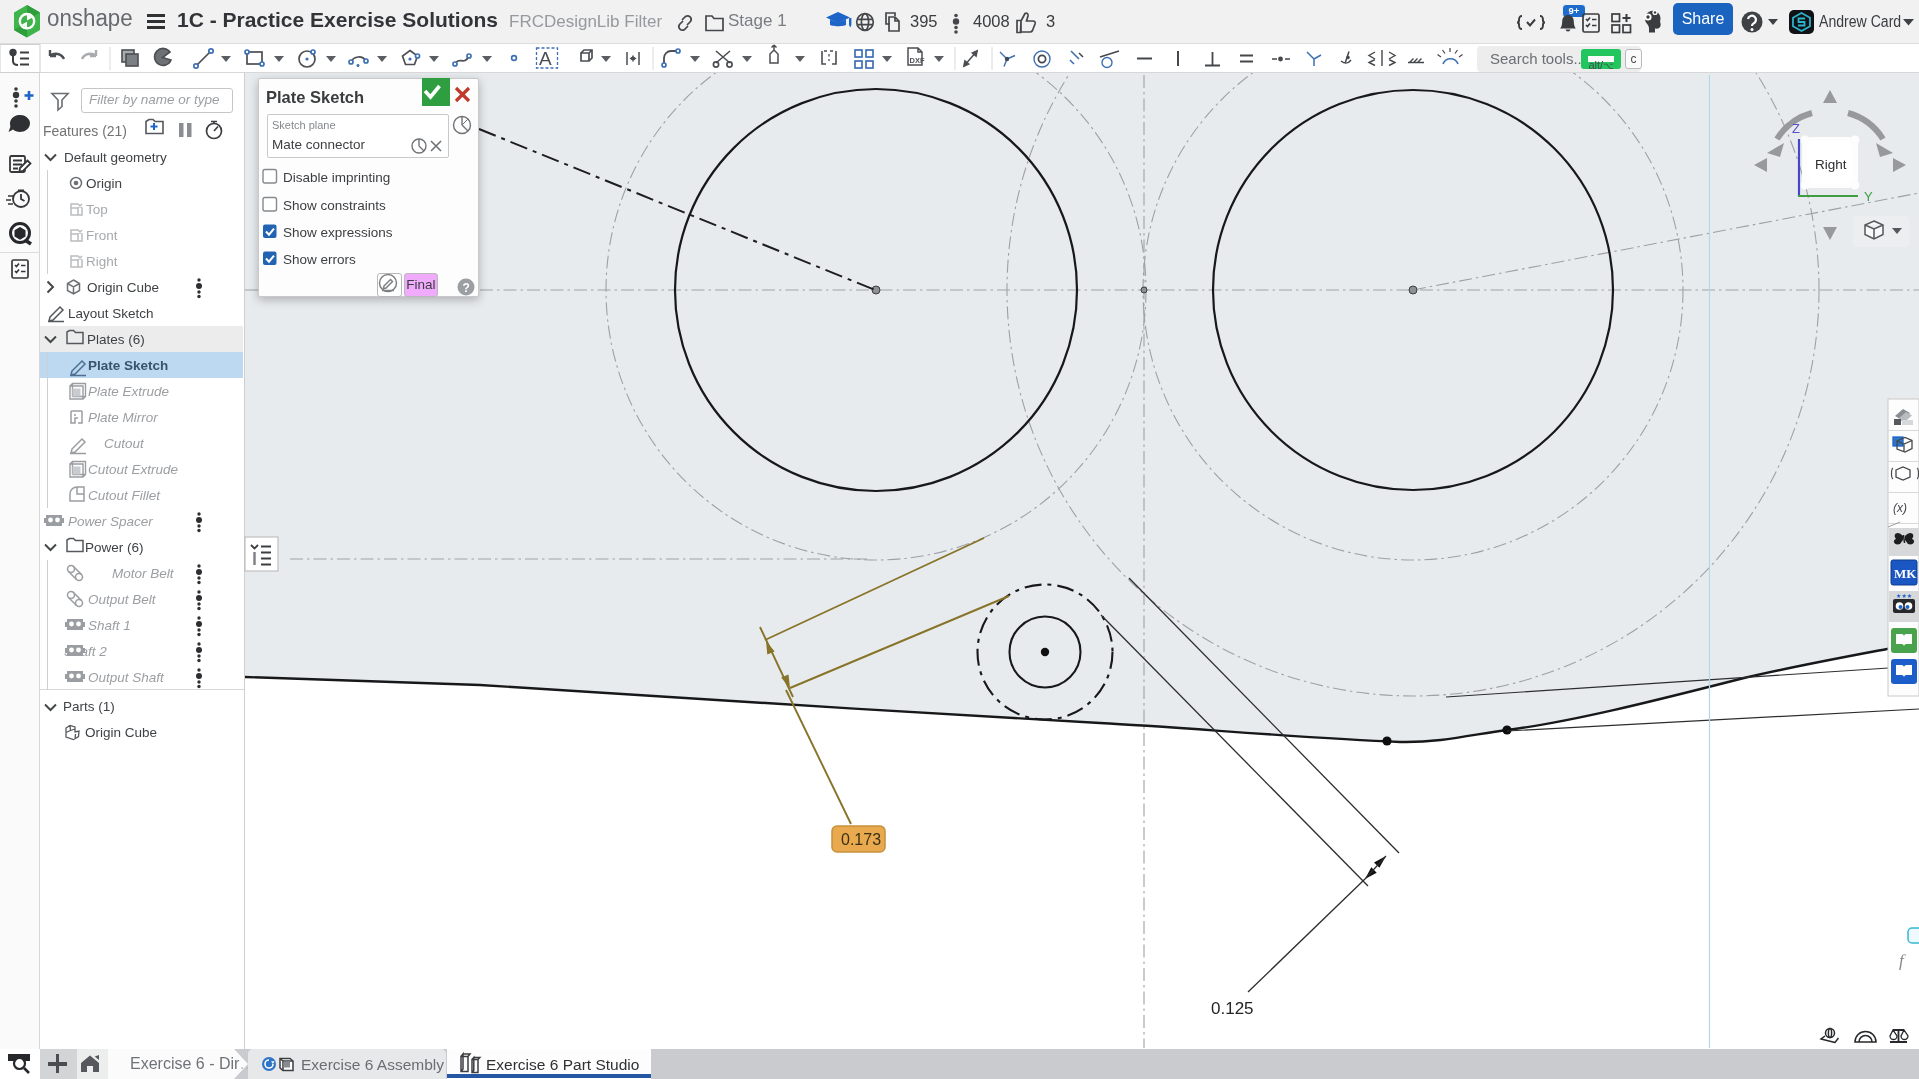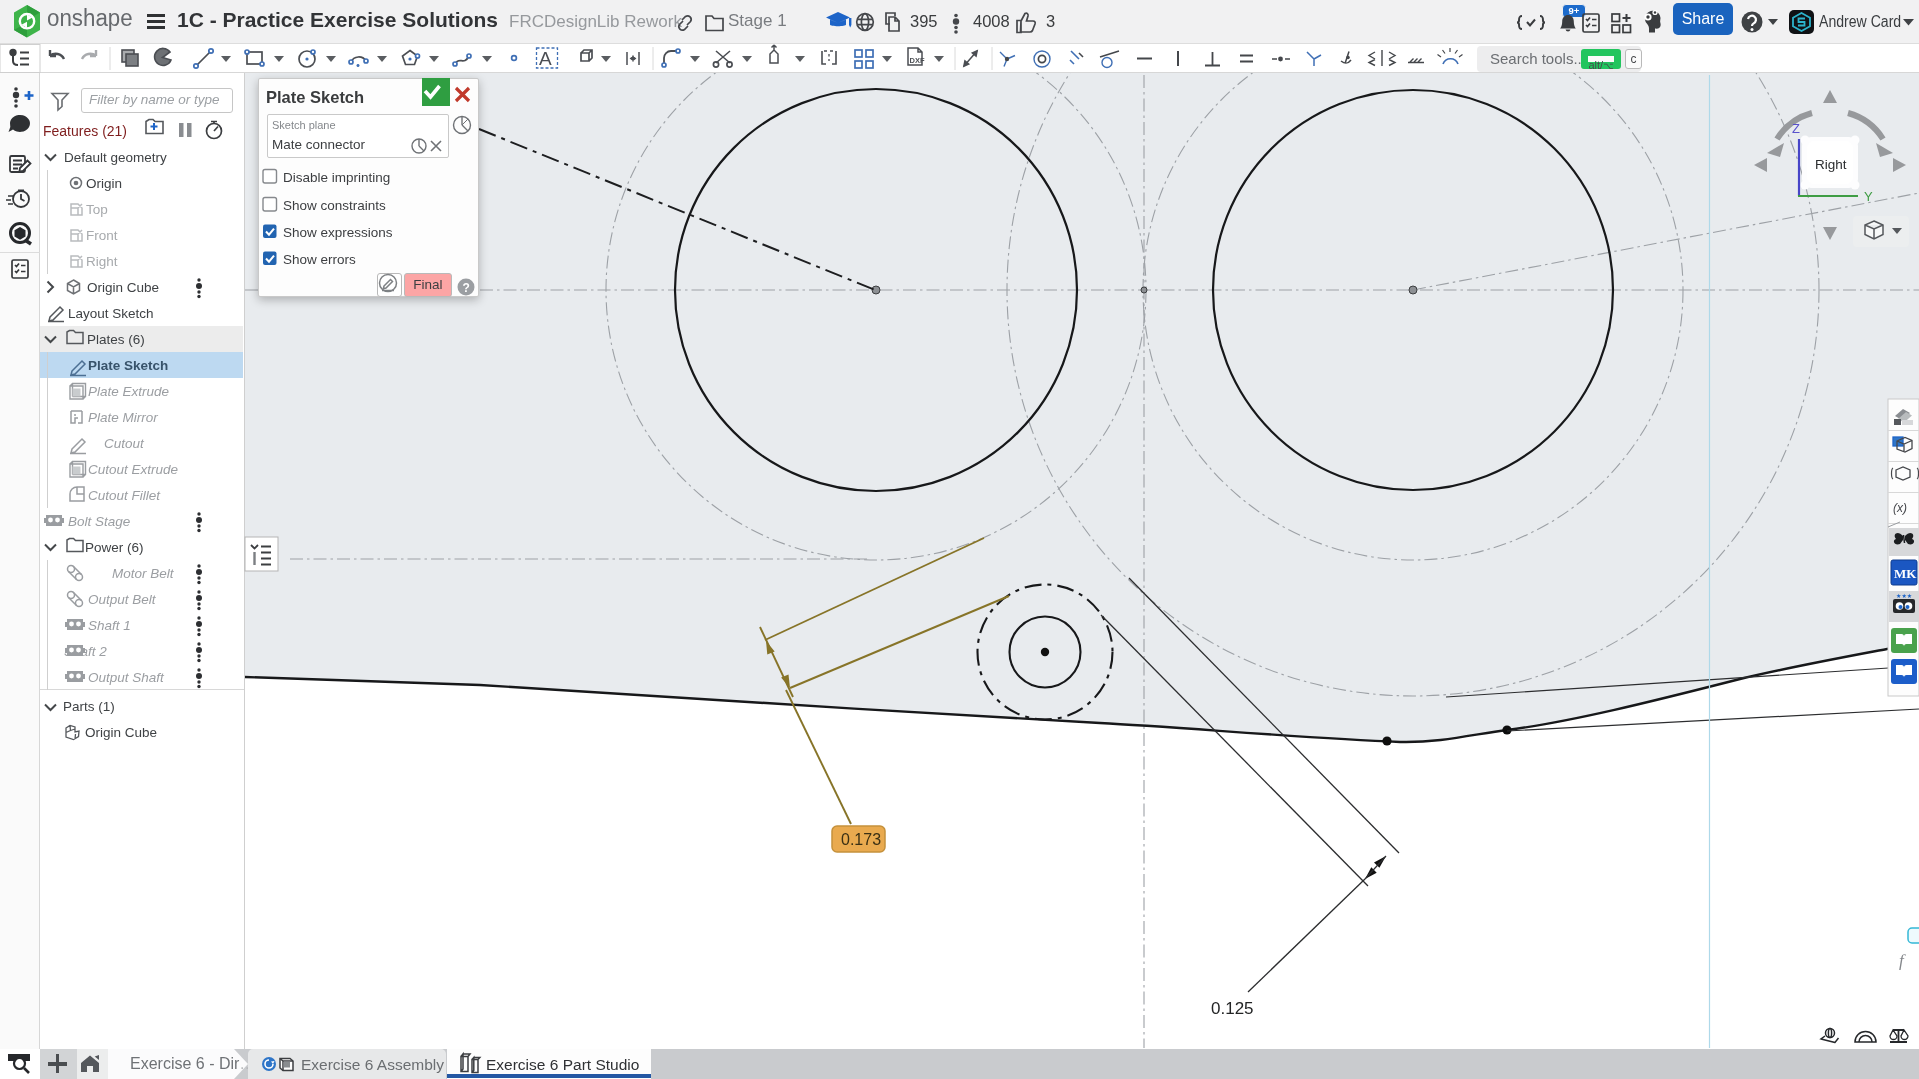--- a/index.html
+++ b/index.html
@@ -21,21 +21,21 @@
 <path d="M14 0 L27 7.5 L27 25 L14 32.5 L1 25 L1 7.5 Z" fill="#3eb44a"></path>
 <path d="M14 0 L27 7.5 L20 11.5 L14 8 Z" fill="#2e9e3c"></path>
 <path d="M1 25 L8 21 L14 24.5 L14 32.5 Z" fill="#2e9e3c"></path>
 <circle cx="14" cy="16.2" r="7.2" fill="none" stroke="#fff" stroke-width="2.4"></circle>
 <path d="M14 9.5 L19.5 12.6 L14 15.6 Z" fill="#fff"></path>
 <path d="M14 22.9 L8.5 19.8 L14 16.8 Z" fill="#fff"></path>
 </svg>
 <div class="tt" style="left:47px;top:5px;font-size:23px;color:#66696d;transform:scaleX(0.97);transform-origin:left center">onshape</div>
 <div class="abs" style="left:147px;top:14px;width:18px;height:3px;background:#2f3133;box-shadow:0 6px 0 #2f3133,0 12px 0 #2f3133"></div>
 <div class="tt" style="left:177px;top:8px;font-size:21px;font-weight:bold;color:#323437">1C - Practice Exercise Solutions</div>
-<div class="tt" style="left:509px;top:12px;font-size:17px;color:#96999d">FRCDesignLib Rework</div>
+<div class="tt" style="left:509px;top:12px;font-size:17px;color:#96999d">FRCDesignLib Filter</div>
 <div class="tt" style="left:728px;top:11px;font-size:17px;color:#797c80">Stage 1</div>
 <div class="tt" style="left:910px;top:12px;font-size:16.5px;color:#3a3c3e">395</div>
 <div class="tt" style="left:973px;top:12px;font-size:16.5px;color:#3a3c3e">4008</div>
 <div class="tt" style="left:1046px;top:12px;font-size:16.5px;color:#3a3c3e">3</div>
 <div class="abs" style="left:1562px;top:4px;width:24px;height:14px;background:#1d6bcb;border-radius:4px;border:1.5px solid #f1f1f2;color:#fff;font-size:9.5px;font-weight:bold;text-align:center;line-height:11px">9+</div>
 <div class="abs" style="left:1673px;top:3px;width:60px;height:32px;background:#1a63be;border-radius:5px;color:#fff;font-size:16px;text-align:center;line-height:32px;font-weight:normal">Share</div>
 <div class="abs" style="left:1789px;top:10px;width:25px;height:24px;background:#101215;border-radius:5px"></div>
 <svg class="abs" style="left:1792px;top:12px" width="19" height="20" viewBox="0 0 19 20">
 <path d="M9.5 1 L18 5.75 L18 14.25 L9.5 19 L1 14.25 L1 5.75 Z" fill="none" stroke="#2cb3cb" stroke-width="1.8"></path>
 <path d="M13 6.5 L6.5 6.5 L6.5 10 L12.5 10 L12.5 13.5 L6 13.5" fill="none" stroke="#2cb3cb" stroke-width="1.8"></path>
@@ -45,21 +45,21 @@
 <div class="abs" id="toolbar">
 <div class="abs" style="left:1477px;top:2px;width:164px;height:26px;background:#ededee;border-radius:4px"></div>
 <div class="tt" style="left:1490px;top:6px;font-size:15px;color:#6b6e72">Search tools...</div>
 <div class="abs" style="left:1581px;top:5px;width:40px;height:20px;background:#fbfbfb;border:7px solid #22c55e;border-radius:3px;font-size:11px;color:#47494c;text-align:center;line-height:18px">alt/<span style="font-size:9px">⌥</span></div>
 <div class="abs" style="left:1625px;top:5px;width:17px;height:20px;background:#fbfbfb;border:1px solid #b9b9b9;border-radius:3px;font-size:12px;color:#47494c;text-align:center;line-height:18px">c</div>
 </div>
 <div class="abs" id="leftstrip"></div>
 <div class="abs" id="panel">
 <div class="abs" style="left:41px;top:15px;width:152px;height:25px;background:#fff;border:1px solid #c6c6c6;border-radius:3px"></div>
 <div class="tt" style="left:49px;top:19px;font-size:13.5px;color:#9ca0a4;font-style:italic">Filter by name or type</div>
-<div class="tt" style="left:3px;top:50px;font-size:14px;color:#7f1d1d">Features (21)</div>
+<div class="tt" style="left:3px;top:50px;font-size:14px;color:#737373">Features (21)</div>
 <div class="abs" style="left:0px;top:253px;width:203px;height:26px;background:#ececec"></div>
 <div class="abs" style="left:0px;top:279px;width:203px;height:26px;background:#bdd9f1"></div>
 <div class="abs" style="left:0px;top:616px;width:204px;height:1px;background:#d8d8d8"></div>
 </div>
 <div class="abs" style="z-index:21;left:40px;top:73px;width:205px;height:976px;pointer-events:none" id="treetext">
 <div class="row" style="top:71px">
       <span style="margin-left:24px">Default geometry</span>
     </div>
 <div class="row" style="top:97px">
       <span style="margin-left:46px">Origin</span>
@@ -94,21 +94,21 @@
 <div class="row gi" style="top:357px">
       <span style="margin-left:64px">Cutout</span>
     </div>
 <div class="row gi" style="top:383px">
       <span style="margin-left:48px">Cutout Extrude</span>
     </div>
 <div class="row gi" style="top:409px">
       <span style="margin-left:48px">Cutout Fillet</span>
     </div>
 <div class="row gi" style="top:435px">
-      <span style="margin-left:28px">Bolt Stage</span>
+      <span style="margin-left:28px">Power Spacer</span>
     </div>
 <div class="row" style="top:461px">
       <span style="margin-left:45px">Power (6)</span>
     </div>
 <div class="row gi" style="top:487px">
       <span style="margin-left:72px">Motor Belt</span>
     </div>
 <div class="row gi" style="top:513px">
       <span style="margin-left:48px">Output Belt</span>
     </div>
@@ -193,21 +193,21 @@
 <div class="tt" style="left:7px;top:9px;font-size:16.5px;font-weight:bold;color:#3a3c3e">Plate Sketch</div>
 <div class="abs" style="left:163px;top:-1px;width:28px;height:28px;background:#2f9e41"></div>
 <div class="abs" style="left:8px;top:35px;width:182px;height:44px;border:1px solid #c9c9c9;border-radius:2px;background:#fff"></div>
 <div class="tt" style="left:13px;top:40px;font-size:11px;color:#85888c">Sketch plane</div>
 <div class="tt" style="left:13px;top:58px;font-size:13.5px;color:#3c3e41">Mate connector</div>
 <div class="tt" style="left:24px;top:91px;font-size:13.5px;color:#3c3e41">Disable imprinting</div>
 <div class="tt" style="left:24px;top:119px;font-size:13.5px;color:#3c3e41">Show constraints</div>
 <div class="tt" style="left:24px;top:146px;font-size:13.5px;color:#3c3e41">Show expressions</div>
 <div class="tt" style="left:24px;top:173px;font-size:13.5px;color:#3c3e41">Show errors</div>
 <div class="abs" style="left:118px;top:194px;width:25px;height:24px;border:1px solid #b9b9b9;border-radius:3px;background:#fff"></div>
-<div class="abs" style="left:145px;top:194px;width:48px;height:24px;border:1px solid #b9b9b9;border-radius:3px;background:#fca5a5;font-size:13.5px;color:#3c3e41;text-align:center;line-height:22px">Final</div>
+<div class="abs" style="left:145px;top:194px;width:34px;height:24px;border:1px solid #b9b9b9;border-radius:3px;background:#f0abfc;font-size:13.5px;color:#3c3e41;text-align:center;line-height:22px">Final</div>
 </div>
 <div class="abs" id="bottombar">
 <div class="abs" style="left:0;top:0;width:40px;height:30px;background:#fff"></div>
 <div class="abs" style="left:40px;top:0;width:37px;height:30px;background:#d2d4d6"></div>
 <div class="abs" style="left:48px;top:13px;width:19px;height:3.5px;background:#4a4d50"></div>
 <div class="abs" style="left:55.5px;top:5px;width:3.5px;height:19px;background:#4a4d50"></div>
 <div class="abs" style="left:77px;top:0;width:45px;height:30px;background:#eceded;clip-path:polygon(0 0,34px 0,45px 50%,34px 100%,0 100%)"></div>
 <div class="abs" style="left:108px;top:0;width:140px;height:30px;background:#fbfbfc;clip-path:polygon(0 0,126px 0,140px 50%,126px 100%,0 100%)"></div>
 <div class="tt" style="left:130px;top:6px;font-size:16px;color:#6f7276">Exercise 6 - Dir<span style="color:#b7b9bb">…</span></div>
 <div class="abs" style="left:248px;top:0;width:198px;height:30px;background:#e7e8e9;border-radius:5px 5px 0 0"></div>

